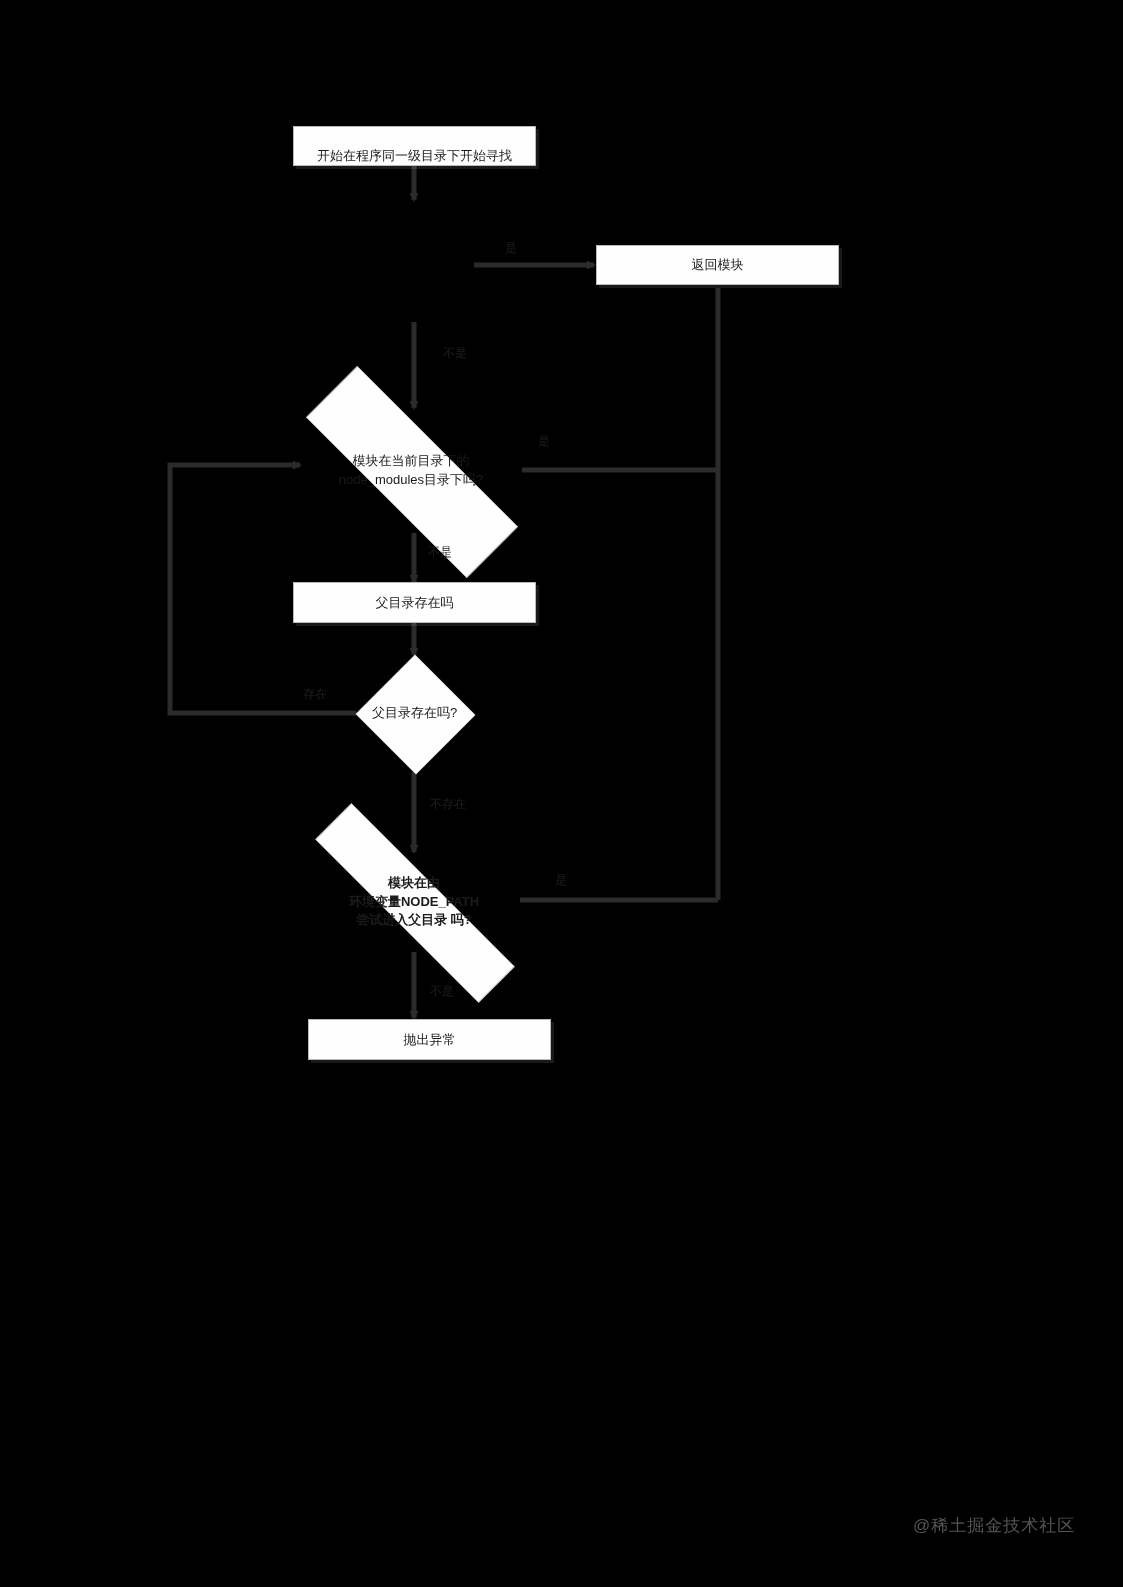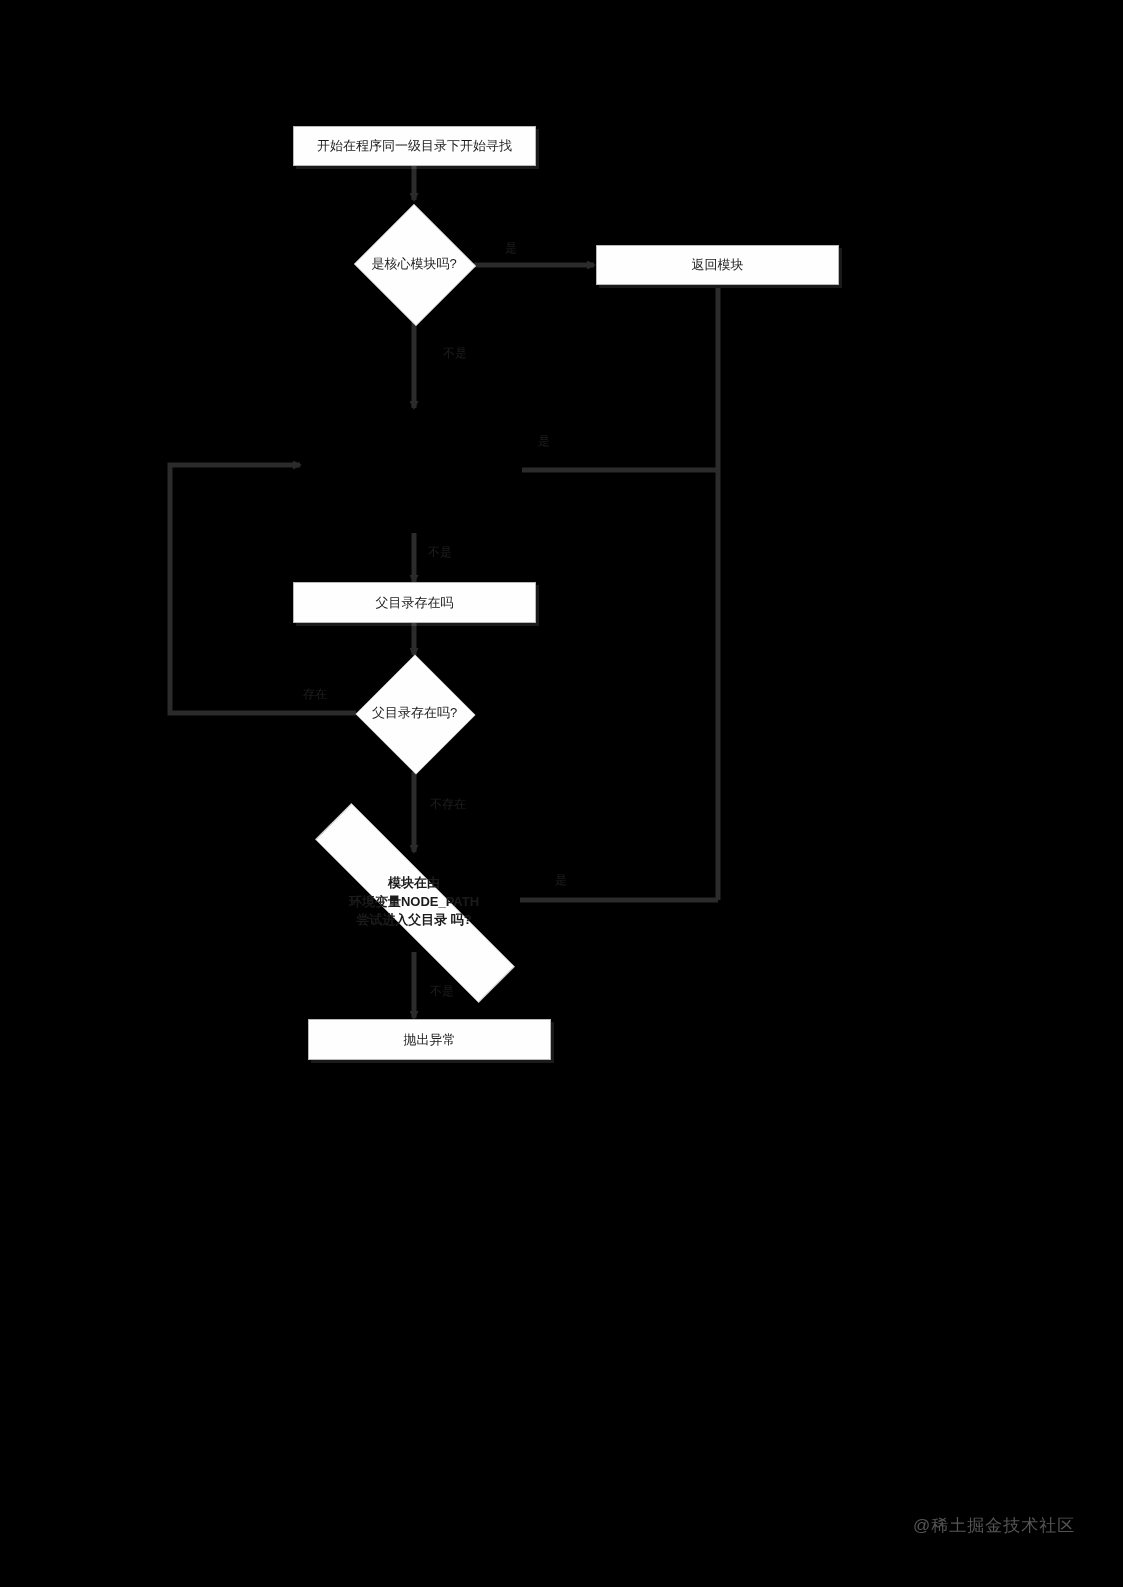--- a/index.html
+++ b/index.html
@@ -57,33 +57,38 @@
       <path d="M414,772 L414,852"></path>
        right bus --&gt;
       <path d="M520,900 L718,900" marker-end="none"></path>
       
       <path d="M718,900 L718,288" marker-end="none"></path>
        throw_error --&gt;
       <path d="M414,952 L414,1018"></path>
     </g>
   </svg>
 
-  <div class="node box" style="left:293px;top:126px;width:243px;height:40px;">
+  <div class="node box" style="left:293px;top:126px;width:243px;height:40px;align-items:flex-end;">
     <span>开始在程序同一级目录下开始寻找</span>
   </div>
 
-  <div class="diamond-wrap" style="left:353px;top:205px;width:122px;height:118px;">
-    <div class="diamond-shape" style="transform:rotate(45deg) scale(0.707);"></div>
-    <div class="diamond-label">是核心模块吗?</div>
-  </div>
 
   <div class="node box" style="left:596px;top:245px;width:243px;height:40px;">
     <span>返回模块</span>
   </div>
 
+  <div class="diamond-wrap" style="left:299px;top:408px;width:224px;height:126px;">
+    <div class="diamond-shape" style="transform:rotate(45deg) scale(0.565) scaleX(1.78);"></div>
+    <div class="diamond-label">
+      <div>
+        <div>模块在当前目录下的</div>
+        <div>node_modules目录下吗?</div>
+      </div>
+    </div>
+  </div>
 
   <div class="node box" style="left:293px;top:582px;width:243px;height:41px;">
     <span>父目录存在吗</span>
   </div>
 
   <div class="diamond-wrap" style="left:355px;top:655px;width:119px;height:117px;">
     <div class="diamond-shape" style="transform:rotate(45deg) scale(0.707);"></div>
     <div class="diamond-label">父目录存在吗?</div>
   </div>
 

